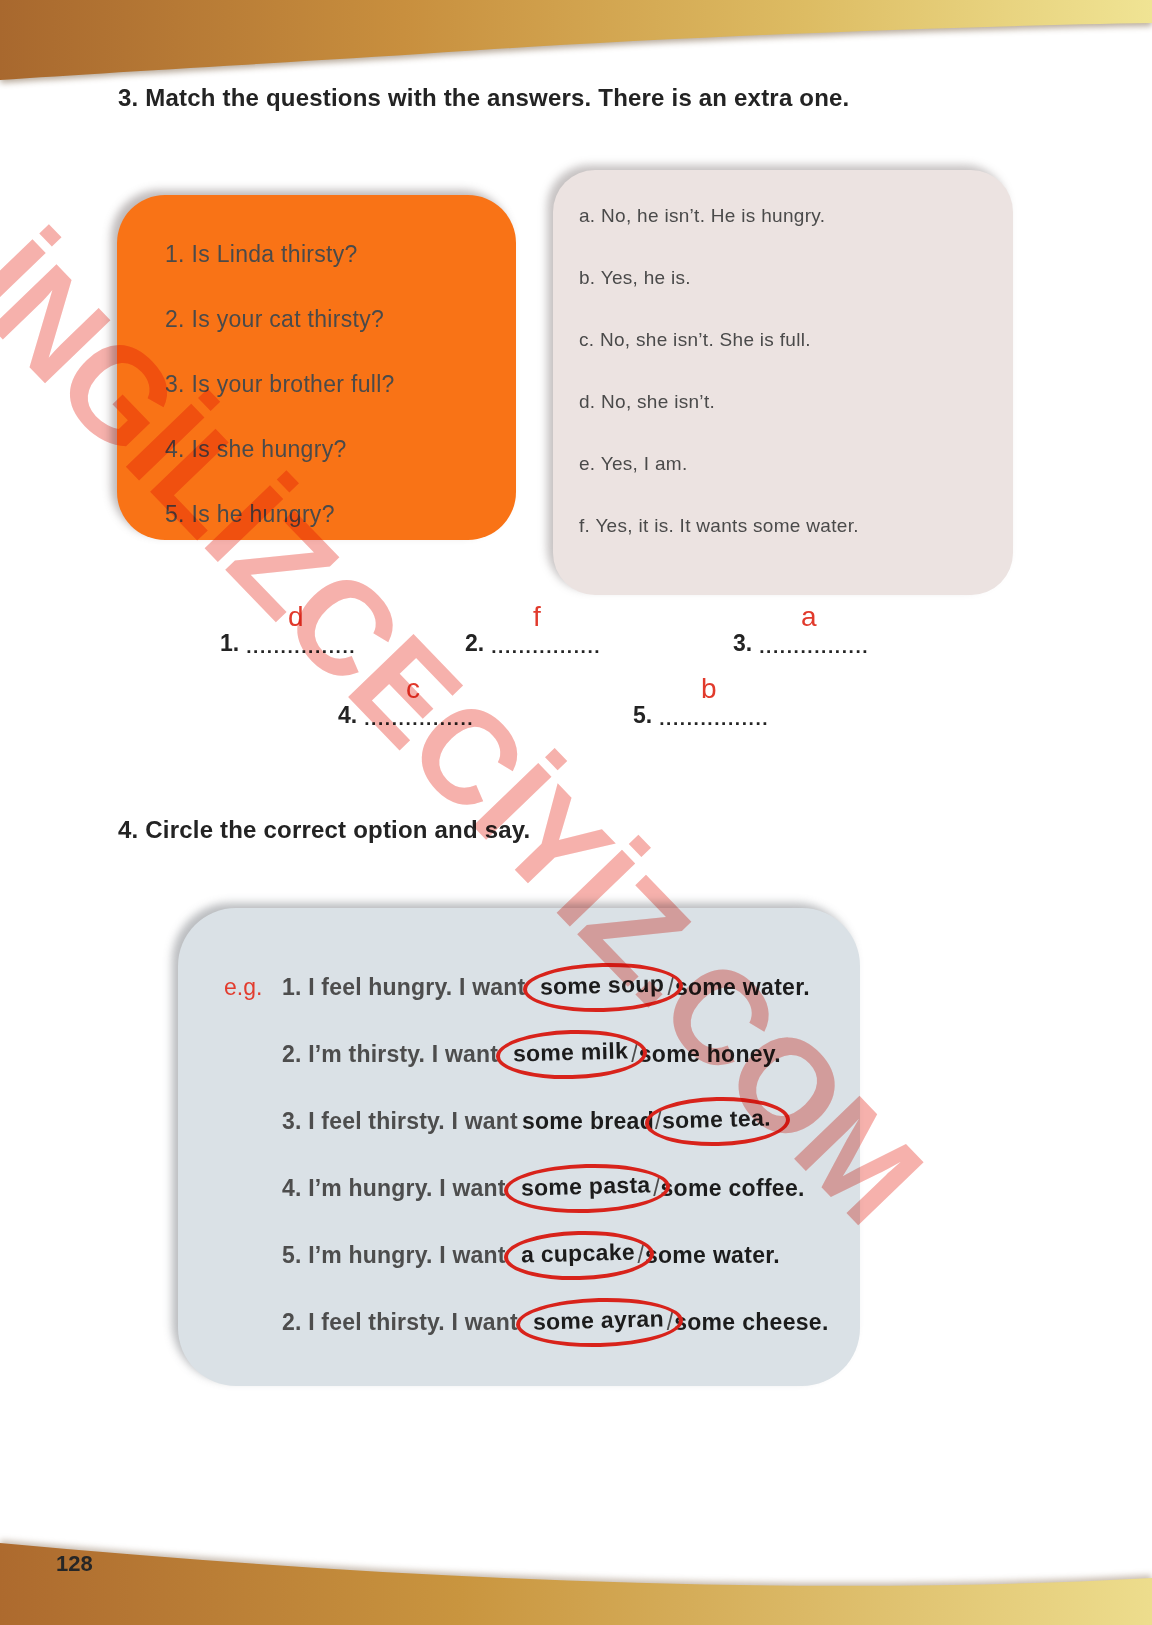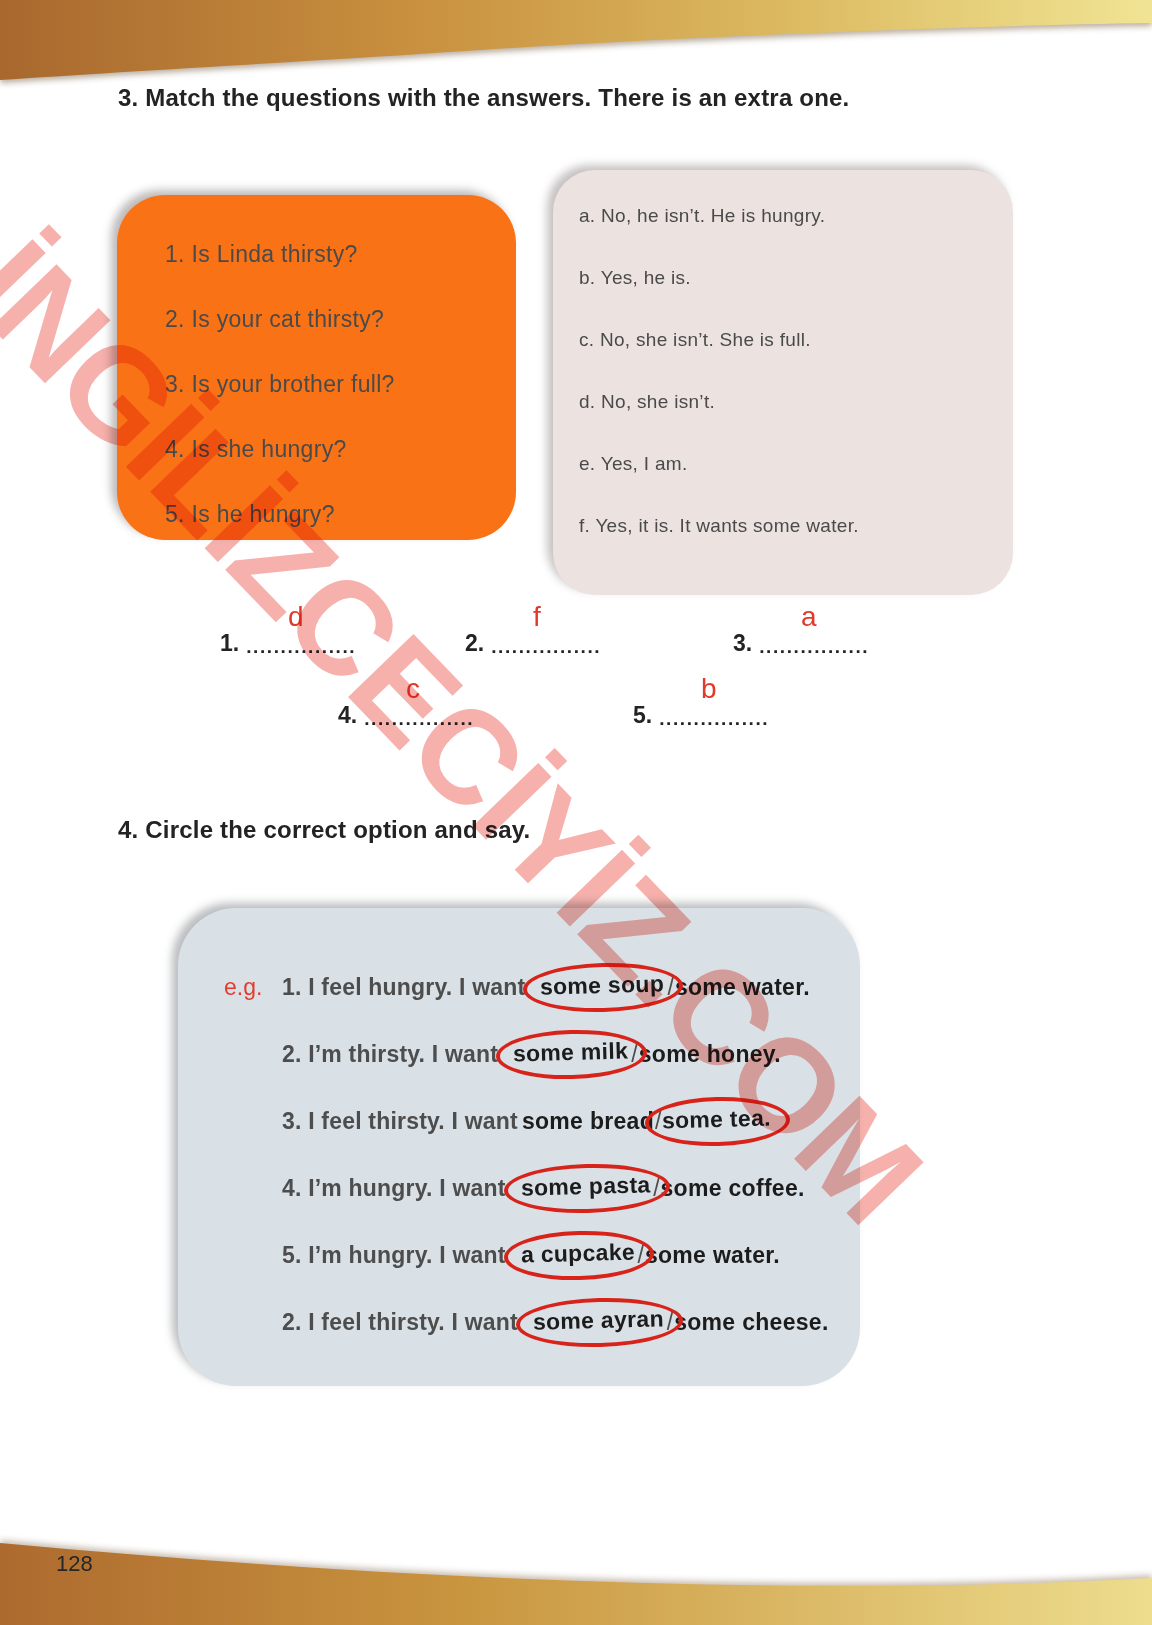--- a/index.html
+++ b/index.html
@@ -117,21 +117,21 @@
     border:4px solid #d8231b;
     border-radius:50%;
     padding:5px 15px 9px 13px;
     margin:-8px -17px -8px -6px;
     transform:rotate(-1.5deg);
   }
   .circle.right { margin:-8px -6px -8px -17px; }
   
   .page-number {
     position:absolute; left:56px; top:1551px;
-    font-size:22px; font-weight:400; color:#262626;
+    font-size:22px; font-weight:700; color:#262626;
     z-index:6;
   }
 </style>
 </head>
 <body>
 
 <div class="page">
 
   <svg class="band-top" viewBox="0 0 1152 95" xmlns="http://www.w3.org/2000/svg">
     <defs>

